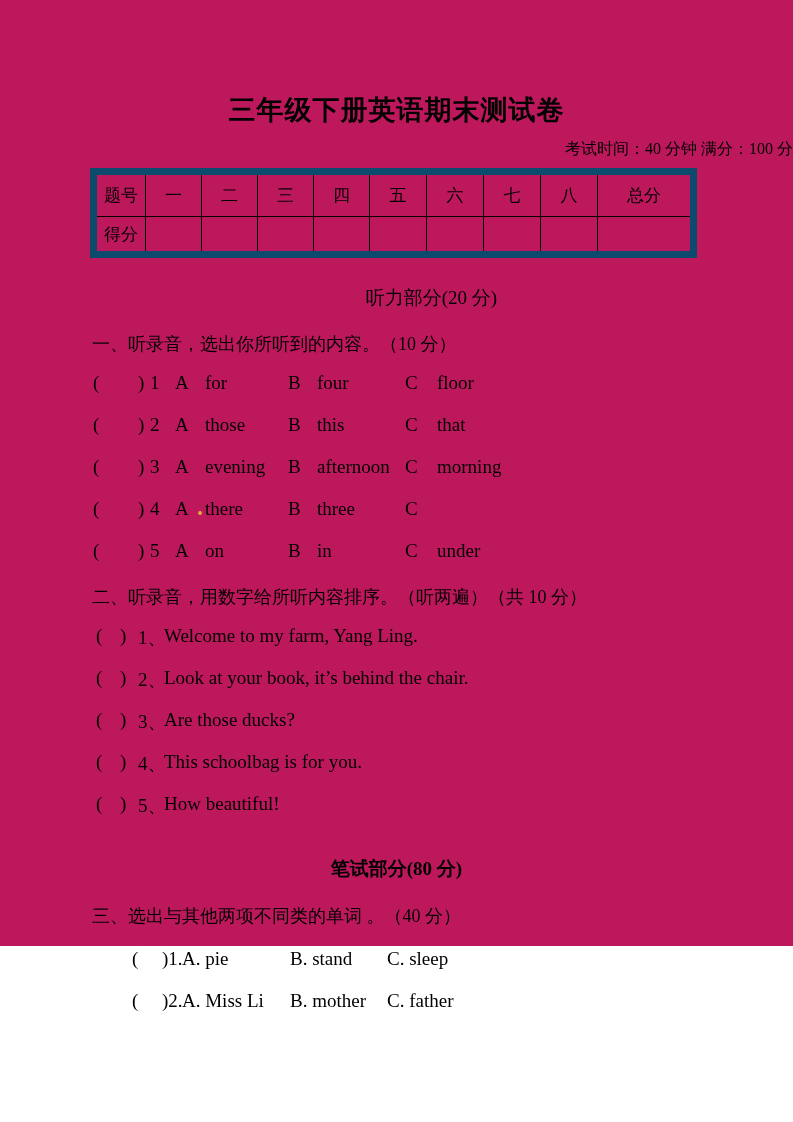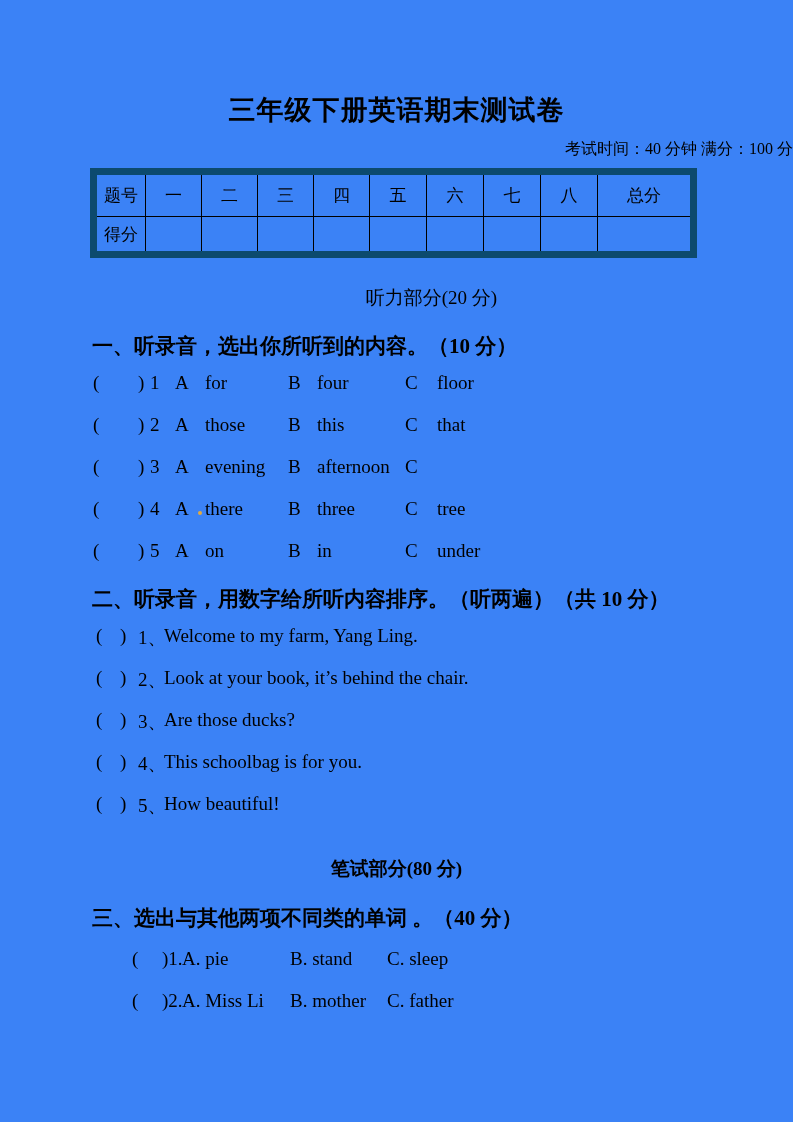--- a/index.html
+++ b/index.html
@@ -2,21 +2,21 @@
 <html><head>
 <meta charset="utf-8">
 <style>
   * { margin: 0; padding: 0; box-sizing: border-box; }
   html, body { background: #ffffff; }
   body {
     width: 793px; height: 1122px; position: relative;
     font-family: "Liberation Serif", "DejaVu Serif", serif;
     color: #000;
   }
-  .page { position: absolute; inset: 0; width: 793px; height: 1122px; background: #3b82f6; }
+  .page { position: absolute; inset: 0; width: 793px; height: 946px; background: #be185d; }
 
   .title {
     position: absolute; top: 92px; left: 0; width: 100%;
     text-align: center; font-size: 27px; font-weight: bold; letter-spacing: 1px;
   }
   .subtitle {
     position: absolute; top: 139px; left: 0; width: 100%;
     text-align: right; font-size: 16px;
   }
 
@@ -33,21 +33,21 @@
   table.score tr.r2 td { height: 38px; }
 
   .part-heading {
     position: absolute; left: 0; width: 100%;
     text-align: center; font-size: 19px;
   }
   .part-listening { top: 285px; margin-left: 35px; }
   .part-written { top: 856px; font-weight: bold; text-align: center; }
 
   .sec-heading {
-    position: absolute; left: 92px; font-size: 21px; font-weight: bold;
+    position: absolute; left: 92px; font-size: 18px; font-weight: normal;
     white-space: nowrap;
   }
   .sec1 { top: 332px; }
   .sec2 { top: 585px; }
   .sec3 { top: 904px; }
 
   .rows { position: absolute; left: 0; right: 0; }
   .rows-s1 { top: 372px; }
   .rows-s2 { top: 625px; }
   .rows-s3 { top: 948px; }
@@ -144,31 +144,31 @@
     </div>
     <div class="s1row">
       <span>(</span>
       <span>)</span>
       <span>3</span>
       <span>A</span>
       <span>evening</span>
       <span>B</span>
       <span>afternoon</span>
       <span>C</span>
+      <span>morning</span>
     </div>
     <div class="s1row">
       <span>(</span>
       <span>)</span>
       <span>4</span>
       <span>A</span>
       <span>there</span>
       <span>B</span>
       <span>three</span>
       <span>C</span>
-      <span>tree</span>
       <span class="stray-mark" style="background: rgb(226, 170, 62);"></span>
     </div>
     <div class="s1row">
       <span>(</span>
       <span>)</span>
       <span>5</span>
       <span>A</span>
       <span>on</span>
       <span>B</span>
       <span>in</span>

